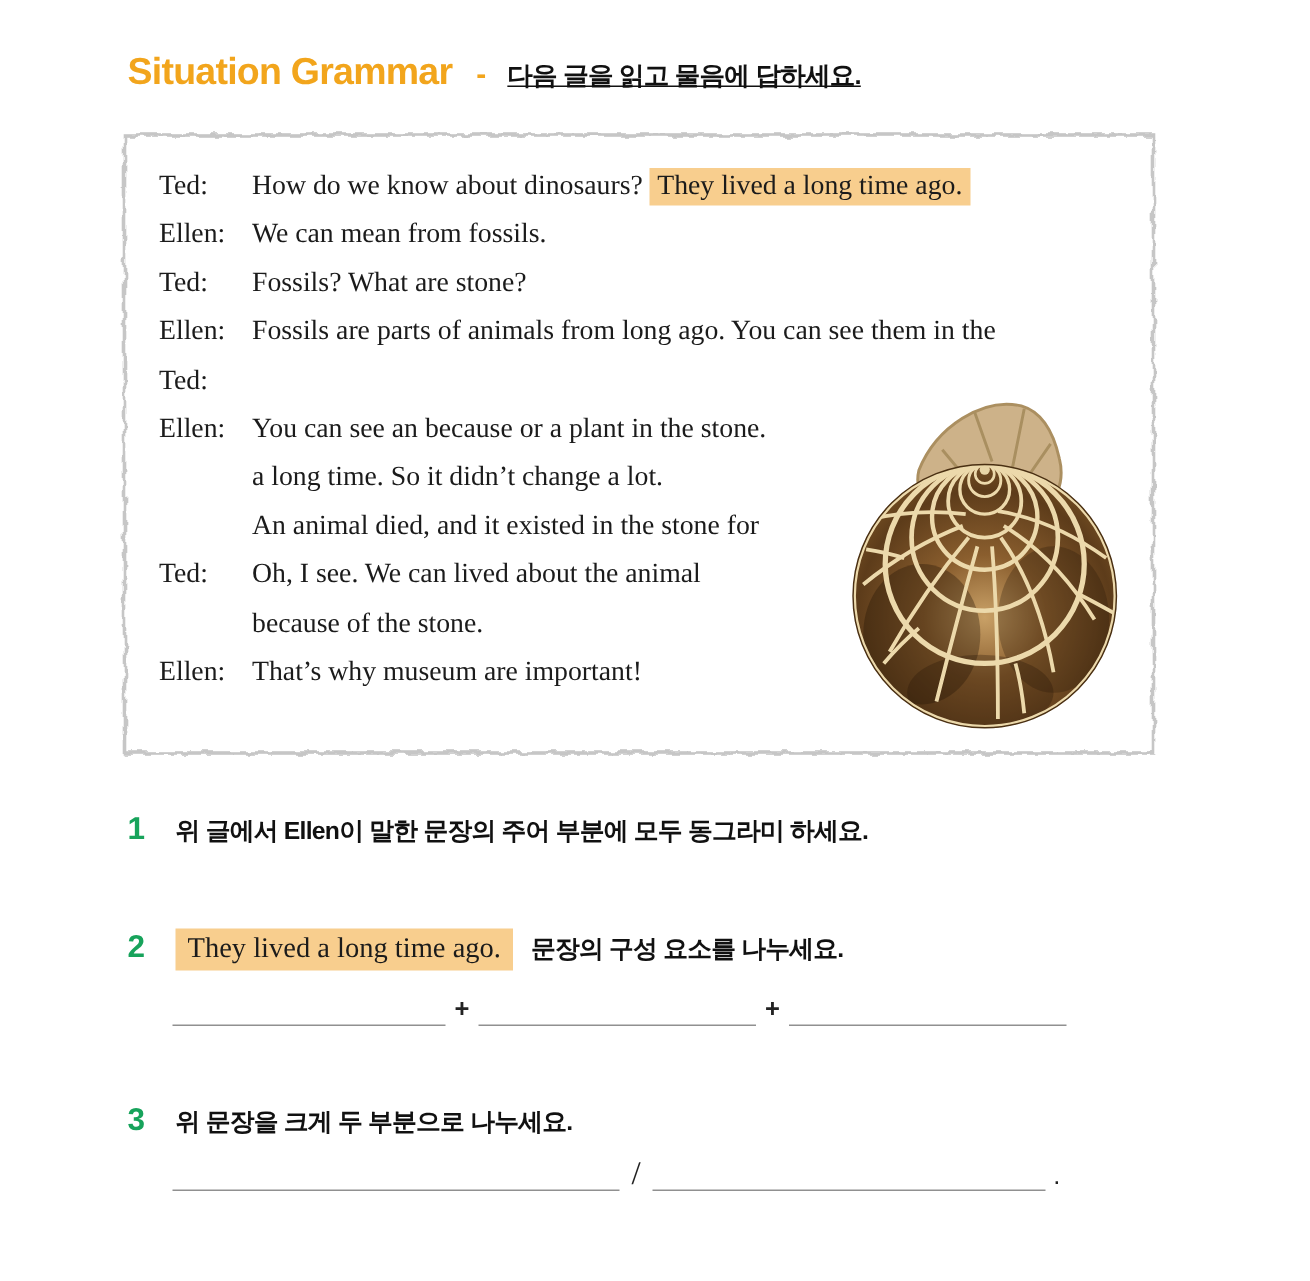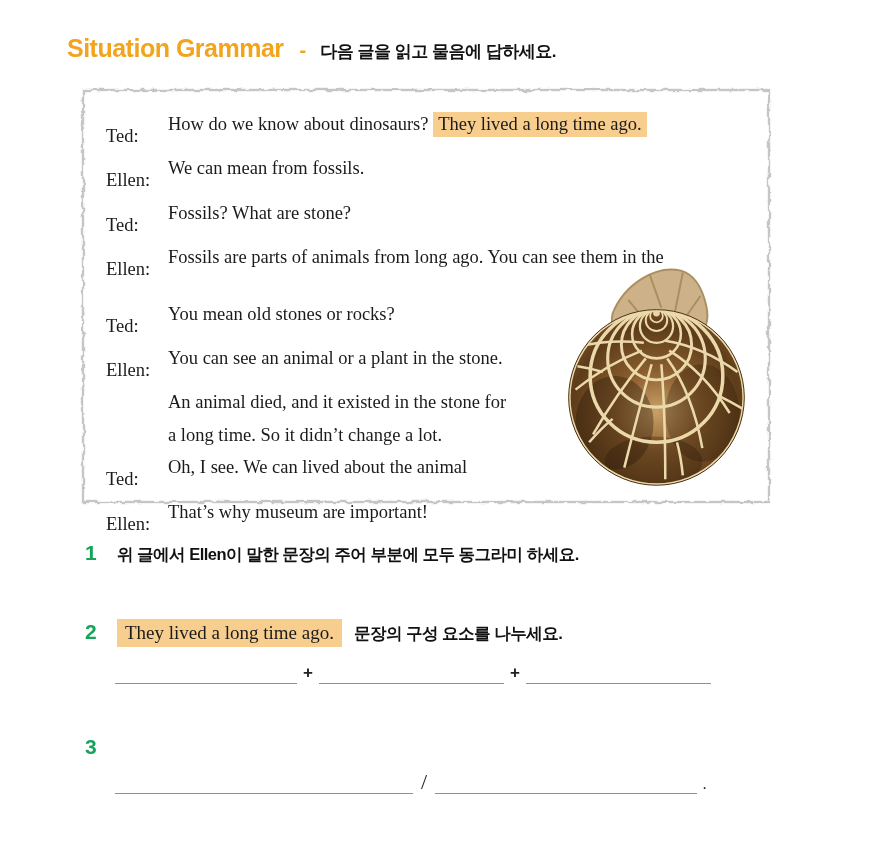--- a/index.html
+++ b/index.html
@@ -1,33 +1,33 @@
 <!DOCTYPE html>
 <html><head>
 <meta charset="utf-8">
 <style>
   html,body{margin:0;padding:0;}
   body{
     width:873px;height:854px;position:relative;background:#ffffff;
     font-family:"Liberation Sans",sans-serif;overflow:hidden;
   }
   
-  .header{position:absolute;left:67px;top:34px;display:flex;align-items:baseline;white-space:nowrap;}
+  .header{position:absolute;left:85px;top:34px;display:flex;align-items:baseline;white-space:nowrap;}
   .header .title{font-size:25px;font-weight:bold;color:#F2A51C;letter-spacing:-0.5px;}
   .header .dash{font-size:20px;font-weight:bold;color:#F2A51C;margin:0 14px 0 16px;}
-  .header .instruction{font-size:17px;font-weight:bold;color:#111;letter-spacing:-0.5px;}
+  .header .instruction{font-size:17px;font-weight:bold;color:#111;letter-spacing:-0.5px;text-decoration:underline;}
   
   .dialog-box{
     position:absolute;left:80px;top:87px;width:692px;height:418px;
     box-sizing:border-box;padding:21px 14px 0 14px;background:#fff;
   }
   .torn-border{position:absolute;left:0;top:0;width:100%;height:100%;pointer-events:none;}
   .dlg-row{position:relative;display:flex;font-family:"Liberation Serif","DejaVu Serif",serif;
     font-size:18.5px;line-height:32.4px;color:#1b1b1b;}
-  .dlg-speaker{flex:0 0 62px;margin-left:12px;margin-top:12px;}
+  .dlg-speaker{flex:0 0 62px;margin-left:12px;}
   .dlg-text{flex:1;}
   .hl{background:#F8CE8E;padding:2px 5px 3px 5px;}
   .fossil{position:absolute;right:16px;top:168px;width:200px;height:238px;}
   
   .question{position:absolute;left:85px;display:flex;align-items:baseline;}
   .q-num{flex:0 0 32px;font-size:21px;font-weight:bold;color:#17A35B;}
   .q-text{font-size:16.5px;font-weight:bold;color:#111;letter-spacing:-0.5px;text-align:center;}
   .q-sentence{font-family:"Liberation Serif","DejaVu Serif",serif;font-weight:normal;
     font-size:19px;background:#F8CE8E;padding:3px 8px 4px 8px;color:#1b1b1b;margin-right:12px;letter-spacing:0;}
   .blank-row{position:absolute;display:flex;align-items:flex-end;}
@@ -68,37 +68,40 @@
   </div>
   <div class="dlg-row">
     <span class="dlg-speaker">Ellen:</span>
     <span class="dlg-text">Fossils are parts of animals from long ago. You can see them in the</span>
   </div>
   <div class="dlg-row">
     <span class="dlg-speaker"></span>
   </div>
   <div class="dlg-row">
     <span class="dlg-speaker">Ted:</span>
-    <span class="dlg-text">You mean old stones or rocks?</span>
   </div>
   <div class="dlg-row">
     <span class="dlg-speaker">Ellen:</span>
-    <span class="dlg-text">You can see an animal or a plant in the stone.</span>
+    <span class="dlg-text">You can see an because or a plant in the stone.</span>
+  </div>
+  <div class="dlg-row">
+    <span class="dlg-speaker"></span>
+    <span class="dlg-text">a long time. So it didn’t change a lot.</span>
   </div>
   <div class="dlg-row">
     <span class="dlg-speaker"></span>
     <span class="dlg-text">An animal died, and it existed in the stone for</span>
   </div>
   <div class="dlg-row">
-    <span class="dlg-speaker"></span>
-    <span class="dlg-text">a long time. So it didn’t change a lot.</span>
+    <span class="dlg-speaker">Ted:</span>
+    <span class="dlg-text">Oh, I see. We can lived about the animal</span>
   </div>
   <div class="dlg-row">
-    <span class="dlg-speaker">Ted:</span>
-    <span class="dlg-text">Oh, I see. We can lived about the animal</span>
+    <span class="dlg-speaker"></span>
+    <span class="dlg-text">because of the stone.</span>
   </div>
   <div class="dlg-row">
     <span class="dlg-speaker">Ellen:</span>
     <span class="dlg-text">That’s why museum are important!</span>
   </div>
 
   <svg class="fossil" viewBox="0 0 205 240">
     <defs>
       <radialGradient id="amb" cx="50%" cy="58%" r="62%">
         <stop offset="0%" stop-color="#c9a167"></stop>
@@ -162,19 +165,20 @@
 <div class="blank-row" style="top:662px;left:115px;">
   <span class="blank" style="width:182px;"></span>
   <span class="blank-sep">+</span>
   <span class="blank" style="width:185px;"></span>
   <span class="blank-sep">+</span>
   <span class="blank" style="width:185px;"></span>
 </div>
 
 <div class="question" style="top:735px;">
   <span class="q-num">3</span>
+  <span class="q-text">위 문장을 크게 두 부분으로 나누세요.</span>
 </div>
 <div class="blank-row" style="top:770px;left:115px;">
   <span class="blank" style="width:298px;"></span>
   <span class="slash-sep">/</span>
   <span class="blank" style="width:262px;"></span>
   <span class="terminal-dot">.</span>
 </div>
 
 </body></html>

